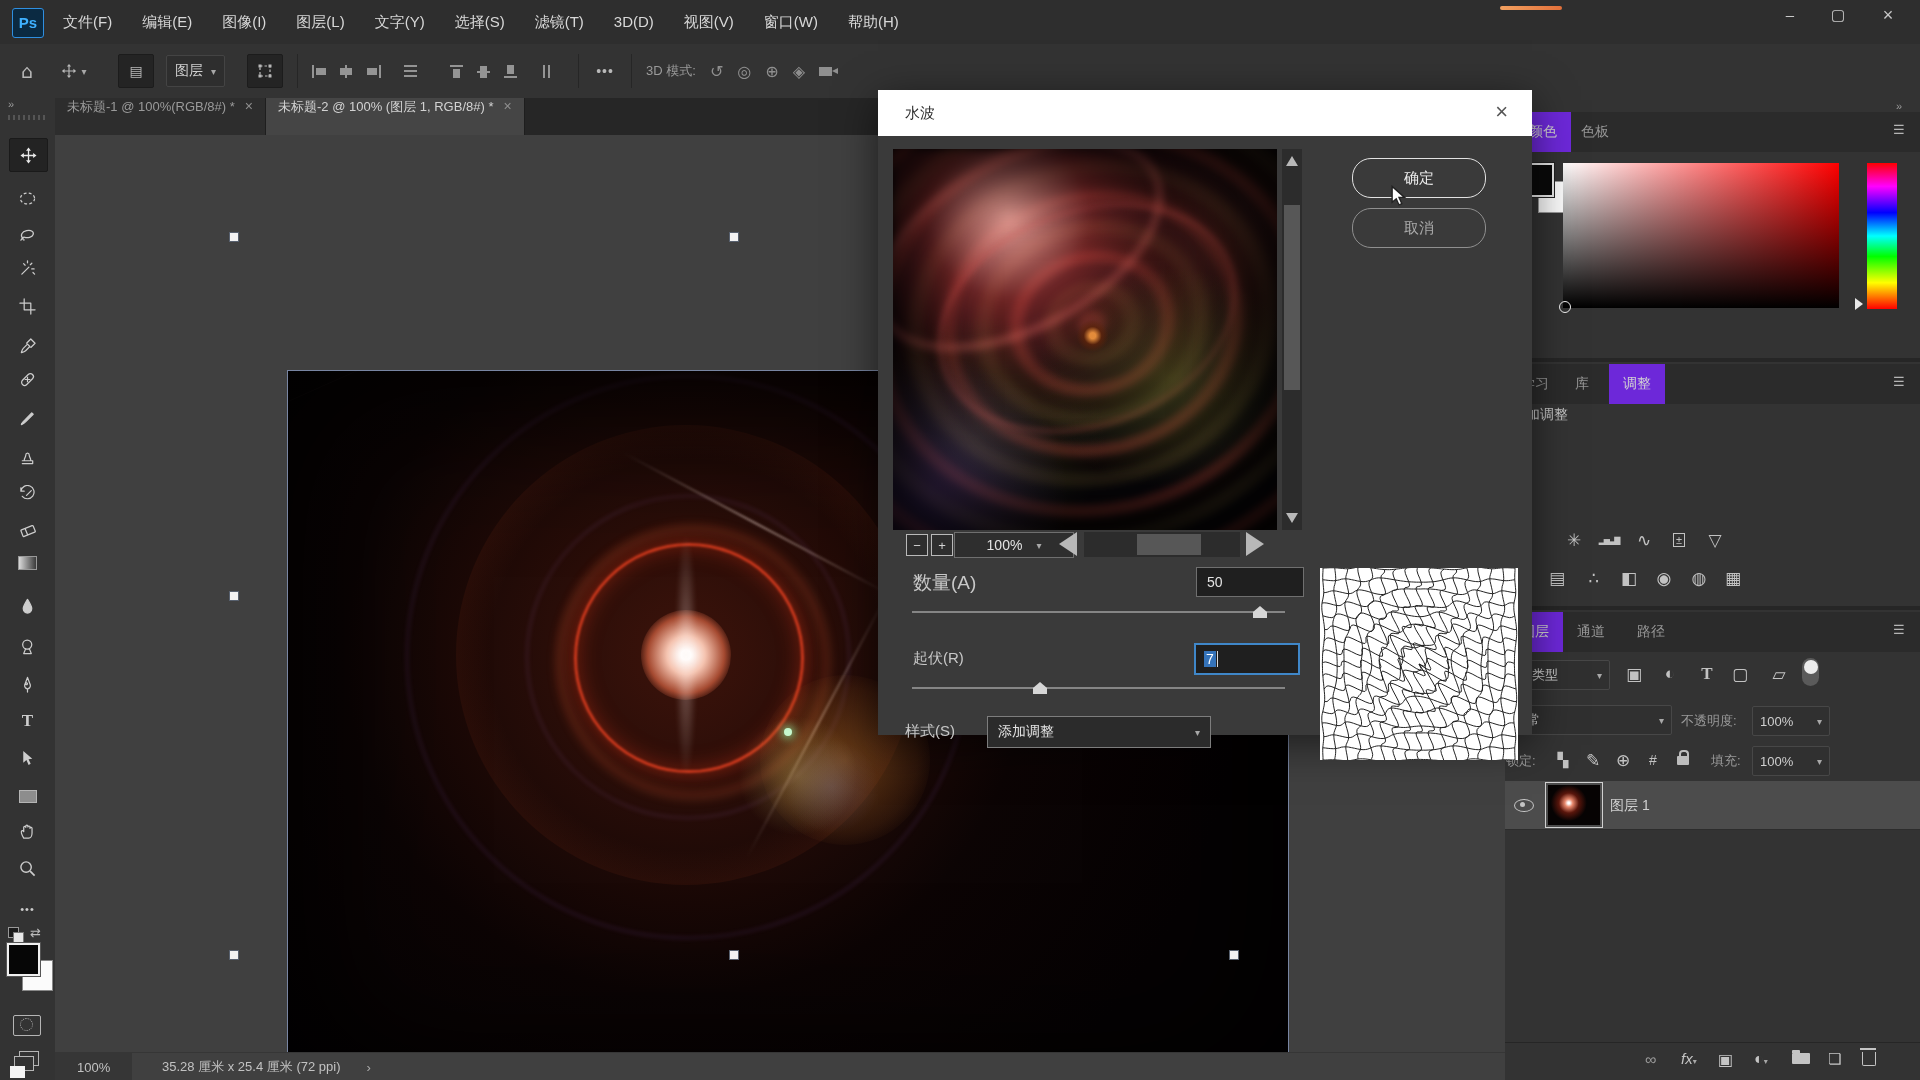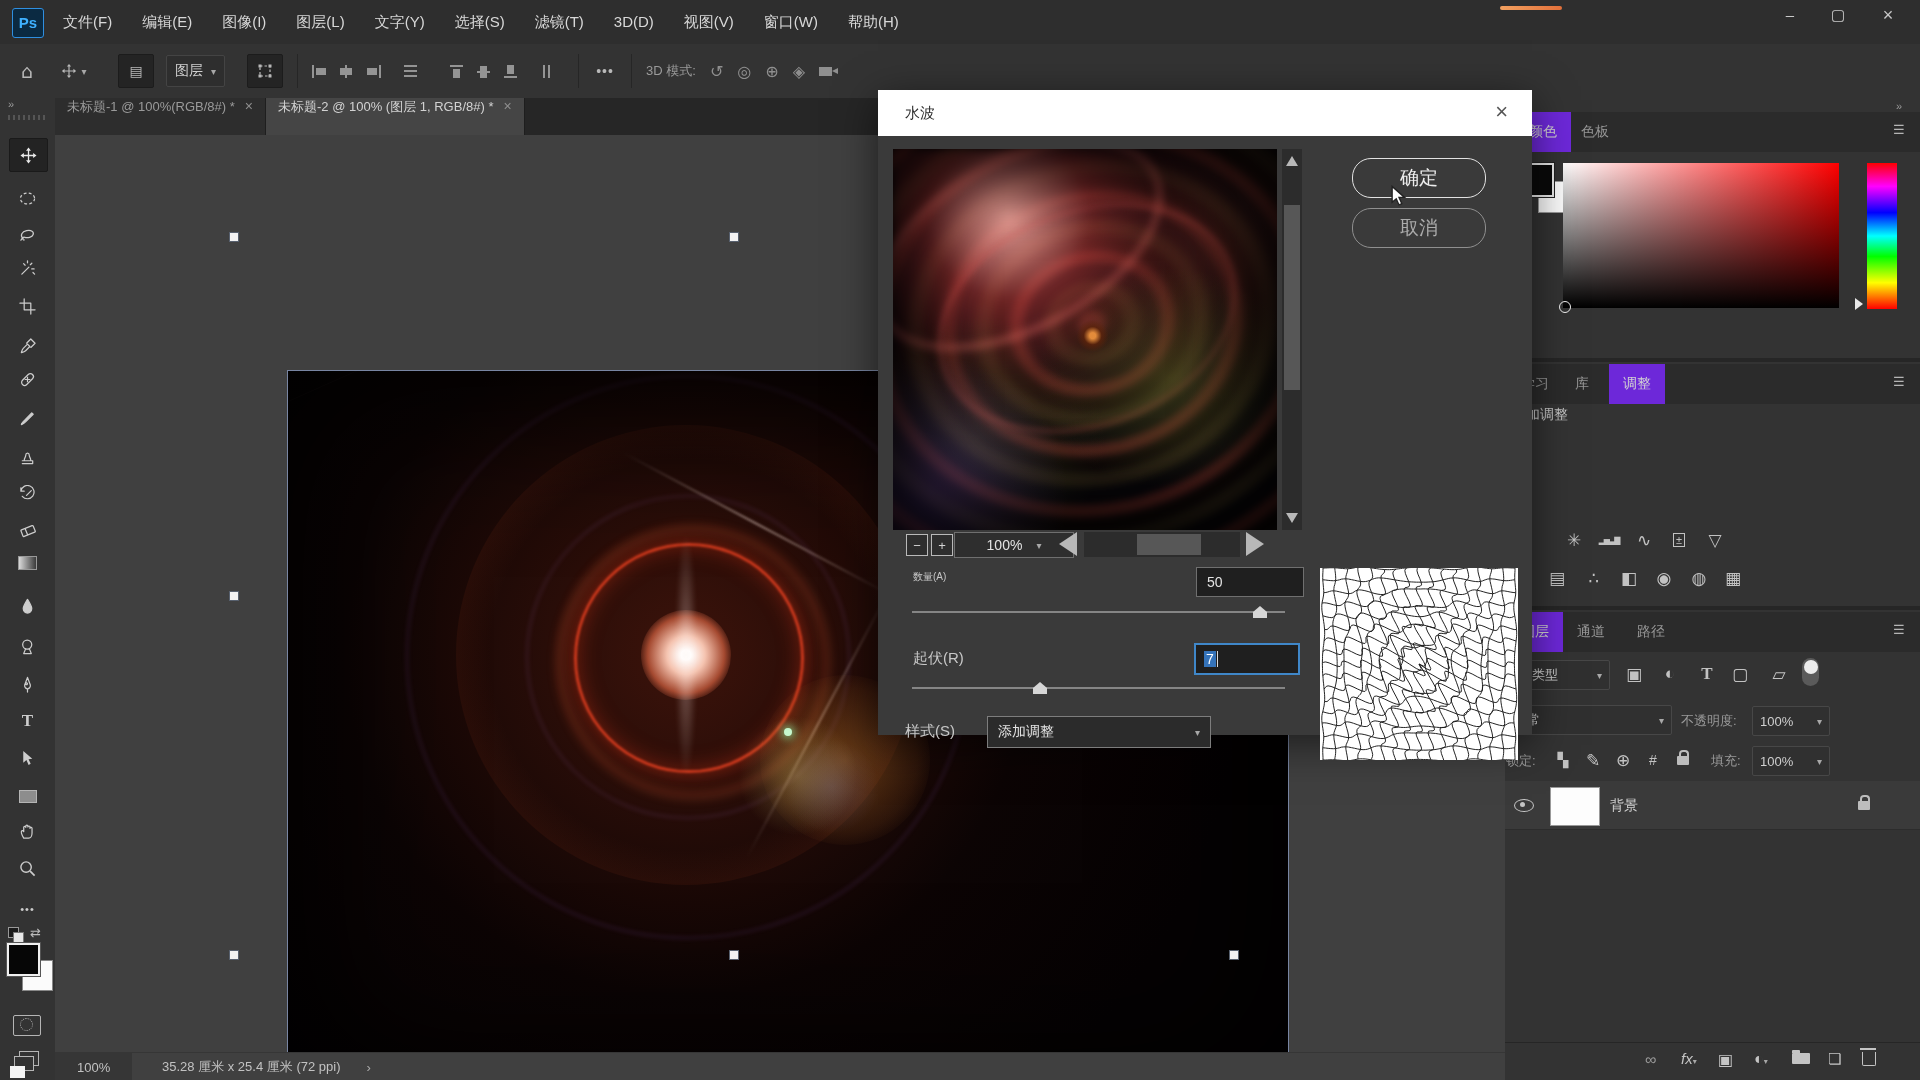--- a/index.html
+++ b/index.html
@@ -43,21 +43,21 @@
              display:flex;align-items:center;color:#c2c2c2;font-size:13px;}
   
   #dialog{left:878px;top:90px;width:654px;height:645px;background:#3a3a3a;box-shadow:0 10px 40px rgba(0,0,0,.55);z-index:20;}
   #dlg-title{left:0;top:0;width:654px;height:46px;background:#ffffff;color:#2d2d2d;font-size:15px;}
   .fieldbox{position:absolute;background:#1f1f1f;border:1px solid #6f6f6f;color:#e3e3e3;font-size:14px;
             display:flex;align-items:center;padding:0 10px;}
   .slider-track{position:absolute;height:2px;background:#858585;}
   .slider-thumb{position:absolute;width:14px;height:12px;background:#d6d6d6;
                 clip-path:polygon(50% 0,100% 50%,100% 100%,0 100%,0 50%);}
   .pillbtn{position:absolute;width:132px;height:38px;border-radius:19px;background:transparent;
-           display:flex;align-items:center;justify-content:center;font-size:19px;}
+           display:flex;align-items:center;justify-content:center;font-size:15px;}
   .sqbtn{position:absolute;width:20px;height:20px;border:1px solid #b9b9b9;color:#d5d5d5;background:#2e2e2e;
          display:flex;align-items:center;justify-content:center;font-size:13px;line-height:1;}
   .tri{width:0;height:0;position:absolute;}
   
   #panels{left:1505px;top:98px;width:415px;height:982px;background:#333333;}
   .phdr{position:absolute;left:0;width:415px;height:40px;background:#2b2b2b;}
   .ptab{position:absolute;top:0;height:40px;display:flex;align-items:center;padding:0 14px;font-size:14px;color:#979797;}
   .ptab.on{background:#6d28d9;color:#d2d2d2;}
   .burger{position:absolute;color:#b5b5b5;font-size:13px;letter-spacing:0;}
   .adjicon{position:absolute;width:28px;height:24px;display:flex;align-items:center;justify-content:center;color:#c2c2c2;font-size:17px;}
@@ -432,25 +432,24 @@
     <div class="adjicon" style="left:104px;top:650px">⊕</div>
     <div class="adjicon" style="left:134px;top:650px;font-size:14px">#</div>
     <span class="lockicon" style="left:172px;top:658px"></span>
     <span class="abs dim" style="left:206px;top:654px;font-size:13px">填充:</span>
     <div class="minibox" style="left:247px;top:648px;width:62px;justify-content:space-between">
       <span>100%</span>
         <span class="chev">▾</span>
     </div>
 
     <div id="layer-rows" class="abs" style="left:0;top:683px;width:415px">
-        <div style="position: relative; height: 48px; background: rgb(58, 58, 58); border-bottom: 1px solid rgb(44, 44, 44);">
+        <div style="position: relative; height: 48px; background: rgb(76, 76, 76); border-bottom: 1px solid rgb(44, 44, 44);">
           <span class="eye" style="left:9px;top:18px"></span>
-          <span style="position:absolute;left:45px;top:6px;width:48px;height:37px;background:#fdfdfd;border:1px solid #999"></span>
-          <span style="position:absolute;left:105px;top:16px;color:#d0d0d0;font-size:14px">背景</span>
-          <span class="lockicon" style="left:353px;top:20px"></span>
+          <span class="flare-thumb" style="left:43px;top:4px;width:52px;height:40px;outline:1px solid #d0d0d0;outline-offset:2px"></span>
+          <span style="position:absolute;left:105px;top:16px;color:#d0d0d0;font-size:14px">图层 1</span>
         </div>
       </div>
 
     <div class="abs" style="left:0;top:944px;width:415px;height:36px;border-top:1px solid #262626;background:#333">
       <span class="abs dim" style="left:140px;top:8px;font-size:16px">∞</span>
       <span class="abs" style="left:176px;top:7px;font-size:15px;font-style:italic;color:#c4c4c4">fx<span class="chev" style="font-size:8px">▾</span></span>
       <span class="abs" style="left:213px;top:7px;font-size:16px;color:#c4c4c4">▣</span>
       <span class="abs" style="left:249px;top:7px;font-size:16px;color:#c4c4c4">◐<span class="chev" style="font-size:8px">▾</span></span>
       <span class="abs" style="left:287px;top:10px;width:18px;height:11px;background:#c4c4c4;border-radius:1px">
           <span style="position:absolute;left:0;top:-3px;width:8px;height:3px;background:#c4c4c4;border-radius:1px 1px 0 0"></span>
@@ -491,21 +490,21 @@
     <div class="fieldbox" style="left:76px;top:442px;width:98px;height:24px;justify-content:center;gap:14px;background:#2e2e2e">
       <span>100%</span>
         <span class="chev">▾</span>
     </div>
     <span class="tri" style="left:181px;top:442px;border-top:12px solid transparent;border-bottom:12px solid transparent;border-right:18px solid #b8b8b8"></span>
     <div class="abs" style="left:206px;top:442px;width:156px;height:25px;background:#2c2c2c">
       <div class="abs" style="left:53px;top:2px;width:64px;height:21px;background:#575757"></div>
     </div>
     <span class="tri" style="left:368px;top:442px;border-top:12px solid transparent;border-bottom:12px solid transparent;border-left:18px solid #b8b8b8"></span>
 
-    <span class="abs" style="left:35px;top:480px;font-size:10px;color:#c8c8c8">数量(A)</span>
+    <span class="abs" style="left:35px;top:480px;font-size:19px;color:#c8c8c8">数量(A)</span>
     <div class="fieldbox" style="left:318px;top:477px;width:86px;height:28px">
         <span>50</span>
       </div>
     <div class="slider-track" style="left:34px;top:521px;width:373px"></div>
     <div class="slider-thumb" style="left:375px;top:516px"></div>
 
     <span class="abs" style="left:35px;top:559px;font-size:15px;color:#c8c8c8">起伏(R)</span>
     <div class="fieldbox" style="left:316px;top:553px;width:86px;height:28px;border:2px solid #3f87c9;padding:0 8px">
       <span style="background:#3573b9;color:#fff;padding:0 2px">7</span>
         <span style="width:1px;height:16px;background:#dadada;margin-left:1px"></span>

